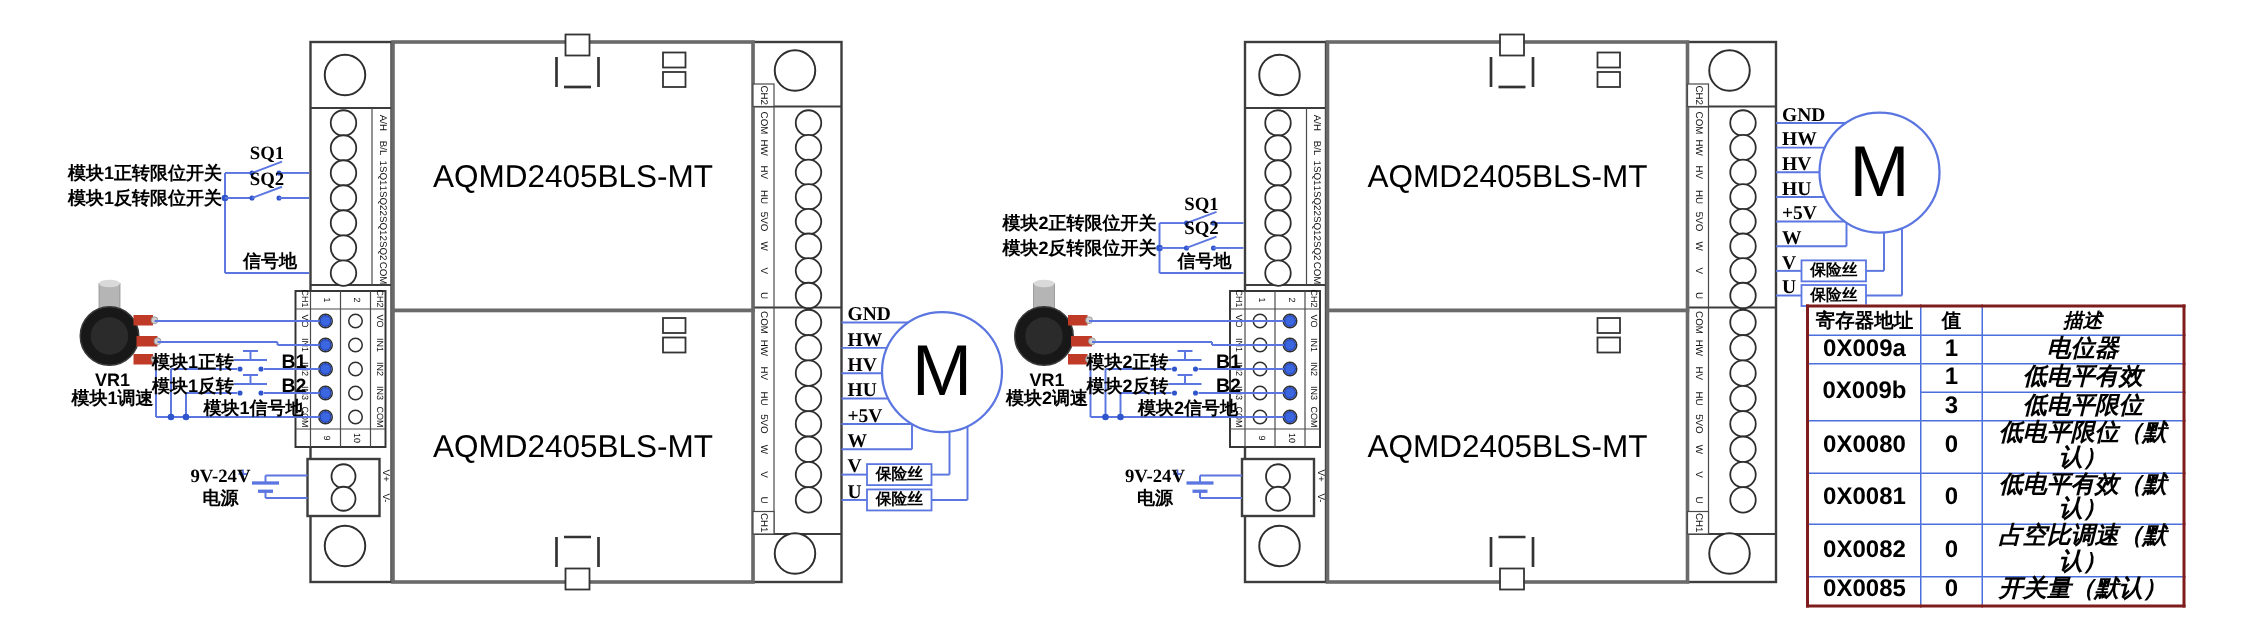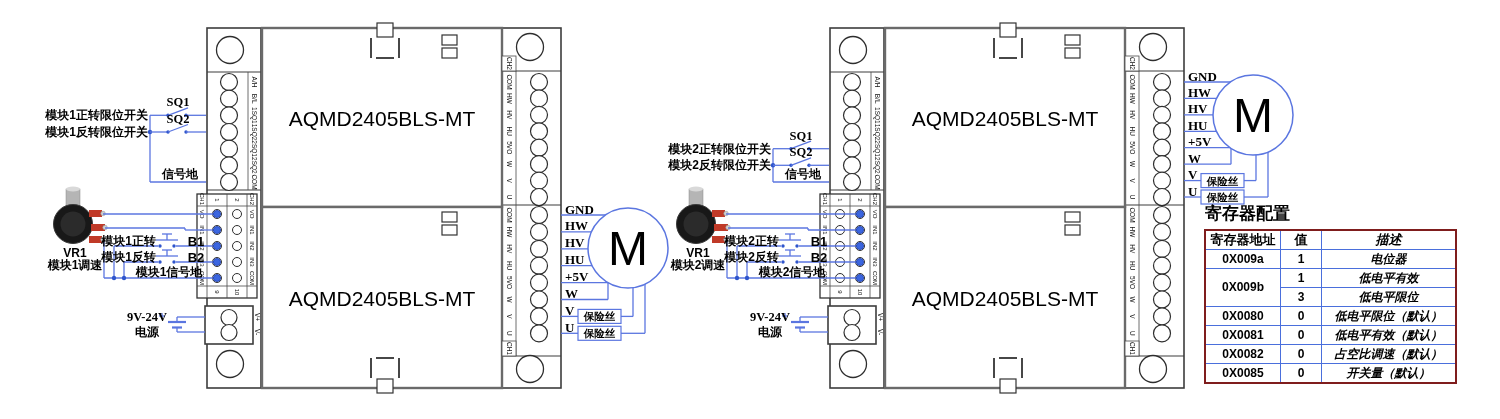--- a/index.html
+++ b/index.html
@@ -42,21 +42,21 @@
   .shaftcap{fill:#d9d9d9;}
   .nut{fill:#989898;stroke:#6f6f6f;stroke-width:.5;}
   .potbody{fill:#181818;stroke:#3a3a3a;stroke-width:1;}
   .potinner{fill:#2b2b2b;}
   .tab{fill:#c03a28;}
   .lug{fill:#cfcfcf;stroke:#8a8a8a;stroke-width:.5;}
   
   #regpanel{position:absolute;left:1204px;top:203px;}
   #regtitle{font-size:17px;font-weight:bold;color:#000;margin:0 0 4px 1px;line-height:22px;}
   #regtable{border-collapse:collapse;border:2px solid #7f1d1d;background:#fff;}
-  #regtable th,#regtable td{border:1px solid #4a6fdc;font-size:12px;font-weight:bold;
+  #regtable th,#regtable td{border:1px solid #4a6fdc;font-size:16px;font-weight:bold;
      text-align:center;vertical-align:middle;padding:0 2px;height:18px;line-height:1.05;color:#000;}
   #regtable th{font-size:13px;}
   .c1{width:70px;} .c2{width:36px;} .c3{width:129px;font-style:italic;}
 </style>
 </head>
 <body>
 
 <div id="stage">
   <svg id="cv" width="1500" height="419" viewBox="0 0 1500 419">
       <rect x="207" y="28" width="54" height="360" class="frame"></rect>
@@ -492,21 +492,20 @@
       <text x="1188" y="108.86" class="pinlbl" text-anchor="start">HV</text>
       <text x="1188" y="125.28999999999999" class="pinlbl" text-anchor="start">HU</text>
       <text x="1188" y="141.72" class="pinlbl" text-anchor="start">+5V</text>
       <text x="1188" y="158.15" class="pinlbl" text-anchor="start">W</text>
       <text x="1188" y="174.57999999999998" class="pinlbl" text-anchor="start">V</text>
       <text x="1188" y="191.01" class="pinlbl" text-anchor="start">U</text>
       <circle cx="1253" cy="115" r="40" class="motor"></circle>
       <text x="1253" y="115" class="motorM" text-anchor="middle">M</text>
     </svg>
   <div id="regpanel">
-    <div id="regtitle">寄存器配置</div>
     <table id="regtable">
       <tbody id="regbody">
           <tr>
             <th class="c1">寄存器地址</th>
             <th class="c2">值</th>
             <th class="c3">描述</th>
           </tr>
           <tr>
             <td class="c1" rowspan="1">0X009a</td>
             <td class="c2">1</td>

